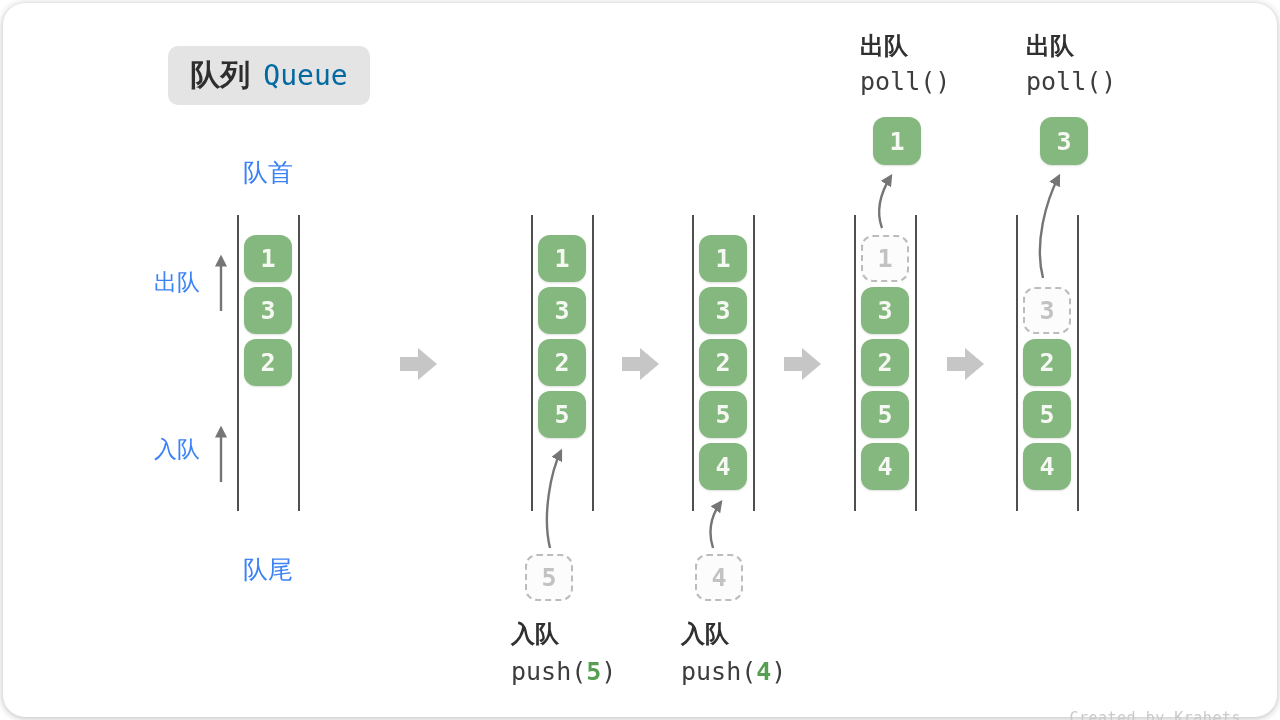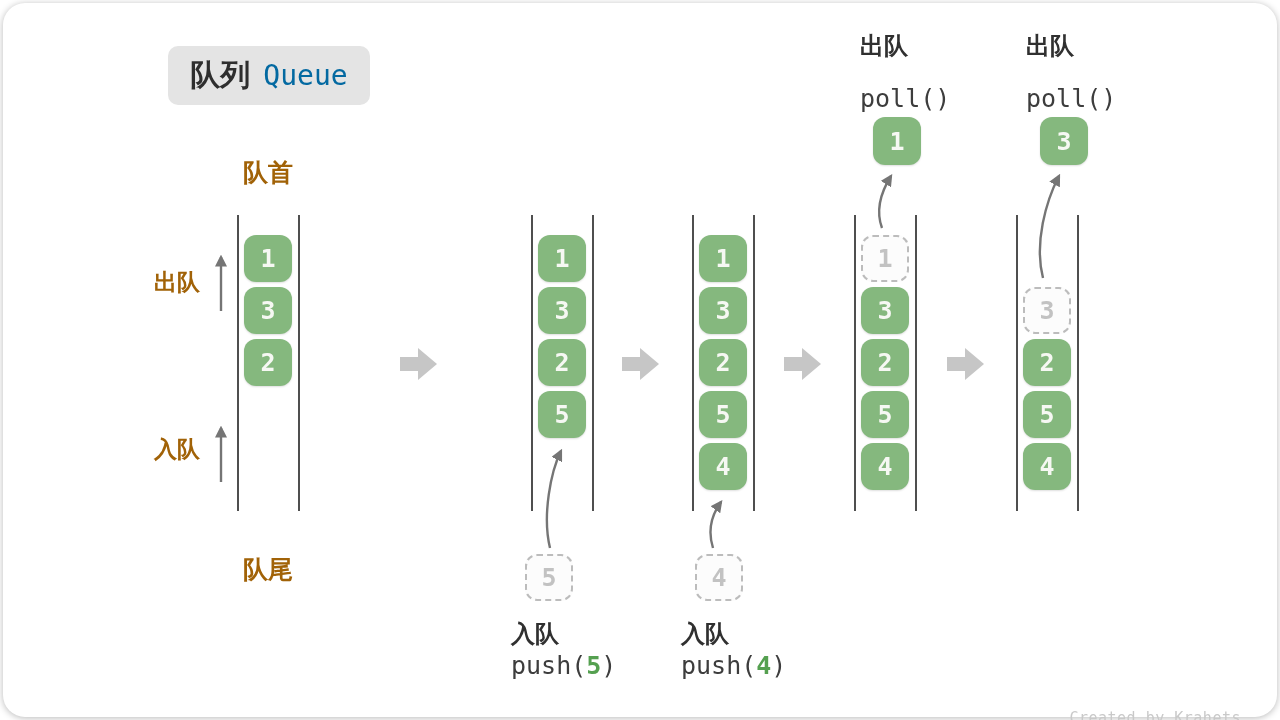--- a/index.html
+++ b/index.html
@@ -37,35 +37,35 @@
     box-shadow:none;
   }
   .out{top:114px;height:48px;}
 
   .c1{left:241px}.c2{left:535px}.c3{left:696px}.c4{left:858px}.c5{left:1020px}
   .s0{top:232px}.s1{top:284px}.s2{top:336px}.s3{top:388px}.s4{top:440px}
   .g2{left:522px;top:551px}.g3{left:692px;top:551px}
   .o4{left:870px}.o5{left:1037px}
 
   
-  .lbl{position:absolute;font-weight:700;color:#a16207;}
+  .lbl{position:absolute;font-weight:400;color:#3b82f6;}
   .lbl-front{left:234px;top:153px;width:62px;text-align:center;font-size:25px;}
   .lbl-rear{left:234px;top:538px;width:62px;text-align:center;font-size:25px;margin-top:12px;}
   .lbl-deq{left:151px;top:264px;font-size:23px;}
   .lbl-enq{left:151px;top:431px;font-size:23px;}
 
   .op{position:absolute;}
   .op-zh{font-weight:700;font-size:24px;color:#303030;}
-  .op-code{font-family:"DejaVu Sans Mono",monospace;font-size:25px;color:#3d3d3d;margin-top:1px;}
+  .op-code{font-family:"DejaVu Sans Mono",monospace;font-size:25px;color:#3d3d3d;margin-top:7px;}
   .op-arg{color:var(--green-accent,#55a050);font-weight:700;}
   .op-push5{left:508px;top:615px;}
   .op-push4{left:678px;top:615px;}
   .op-poll4{left:857px;top:27px;}
   .op-poll5{left:1023px;top:27px;}
-  .op-poll4 .op-code,.op-poll5 .op-code{margin-top:22px;}
+  .op-poll4 .op-code,.op-poll5 .op-code{margin-top:5px;}
 
   .watermark{
     position:absolute;right:36px;top:706px;
     font-family:"DejaVu Sans Mono",monospace;font-size:15px;color:#c9c9c9;
     letter-spacing:0.5px;
   }
 </style>
 </head>
 <body>
 

